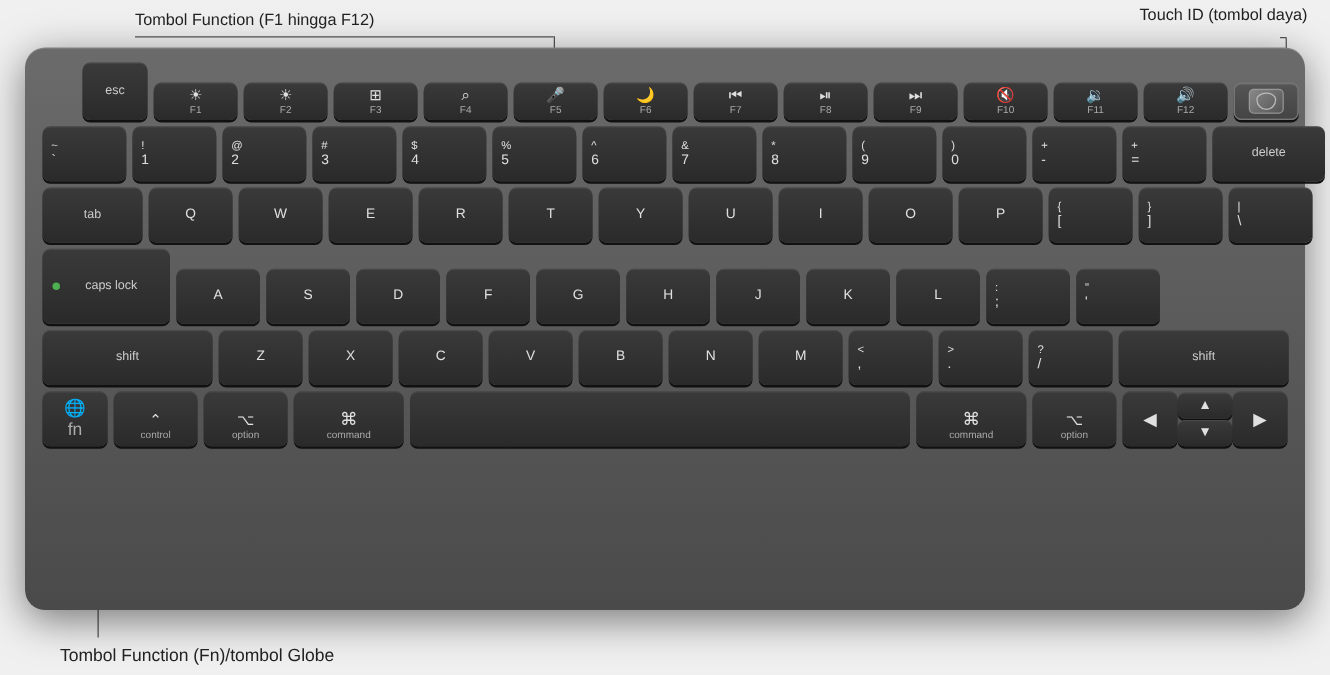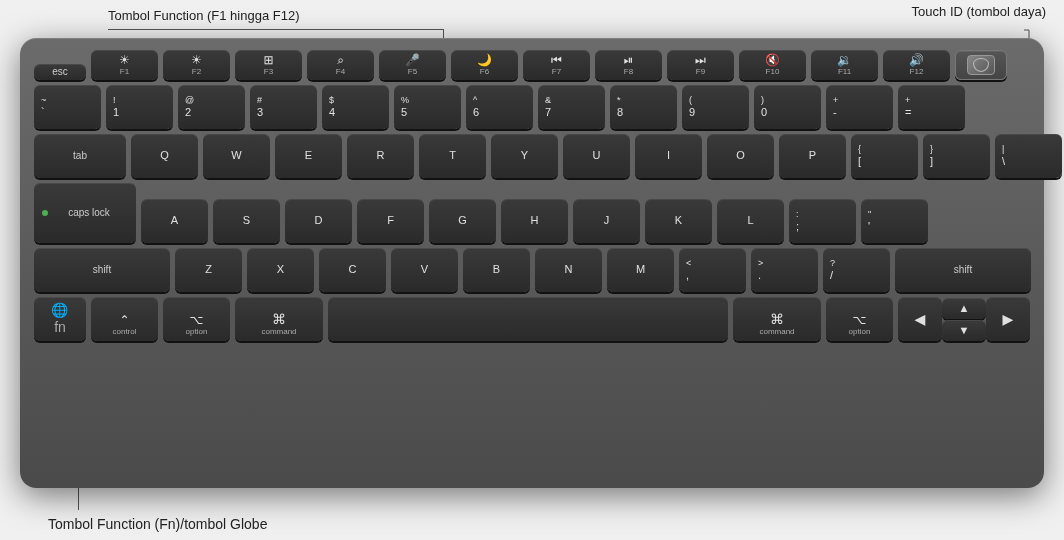--- a/index.html
+++ b/index.html
@@ -60,38 +60,38 @@
       margin-left: 3px;
     }
     .key .key-label {
       font-size: 10px;
       color: #ccc;
     }
     .key .key-sublabel {
       font-size: 8px;
       color: #aaa;
     }
-    .key-esc { width: 52px; height: 16px; }
+    .key-esc { width: 52px; height: 46px; margin-left: 32px; }
     .key-fn-small { width: 67px; height: 30px; }
 
     
     .key-touchid {
       width: 52px;
       height: 30px;
       background: linear-gradient(180deg, #555 0%, #444 100%);
       border-radius: 6px;
       border: 1px solid #777;
     }
 
     
     .key-num { width: 67px; height: 44px; }
     .key-delete { width: 90px; height: 44px; font-size: 10px; }
 
     
-    .key-tab { width: 92px; height: 44px; font-size: 10px; }
+    .key-tab { width: 80px; height: 44px; font-size: 10px; }
     .key-letter { width: 67px; height: 44px; }
 
     
     .key-caps { width: 102px; height: 60px; font-size: 10px; }
     .key-return { width: 102px; height: 44px; font-size: 10px; }
 
     
     .key-shift-l { width: 136px; height: 44px; font-size: 10px; }
     .key-shift-r { width: 136px; height: 44px; font-size: 10px; }
 
@@ -265,20 +265,23 @@
       <span class="bottom-char">0</span>
     </div>
     <div class="key key-num">
       <span class="top-char">+</span>
       <span class="bottom-char">-</span>
     </div>
     <div class="key key-num">
       <span class="top-char">+</span>
       <span class="bottom-char">=</span>
     </div>
+    <div class="key key-delete">
+      <span class="key-label">delete</span>
+    </div>
   </div>
 
   <div class="key-row">
     <div class="key key-tab">
       <span class="key-label">tab</span>
     </div>
     <div class="key key-letter">
         <span>Q</span>
       </div>
     <div class="key key-letter">

